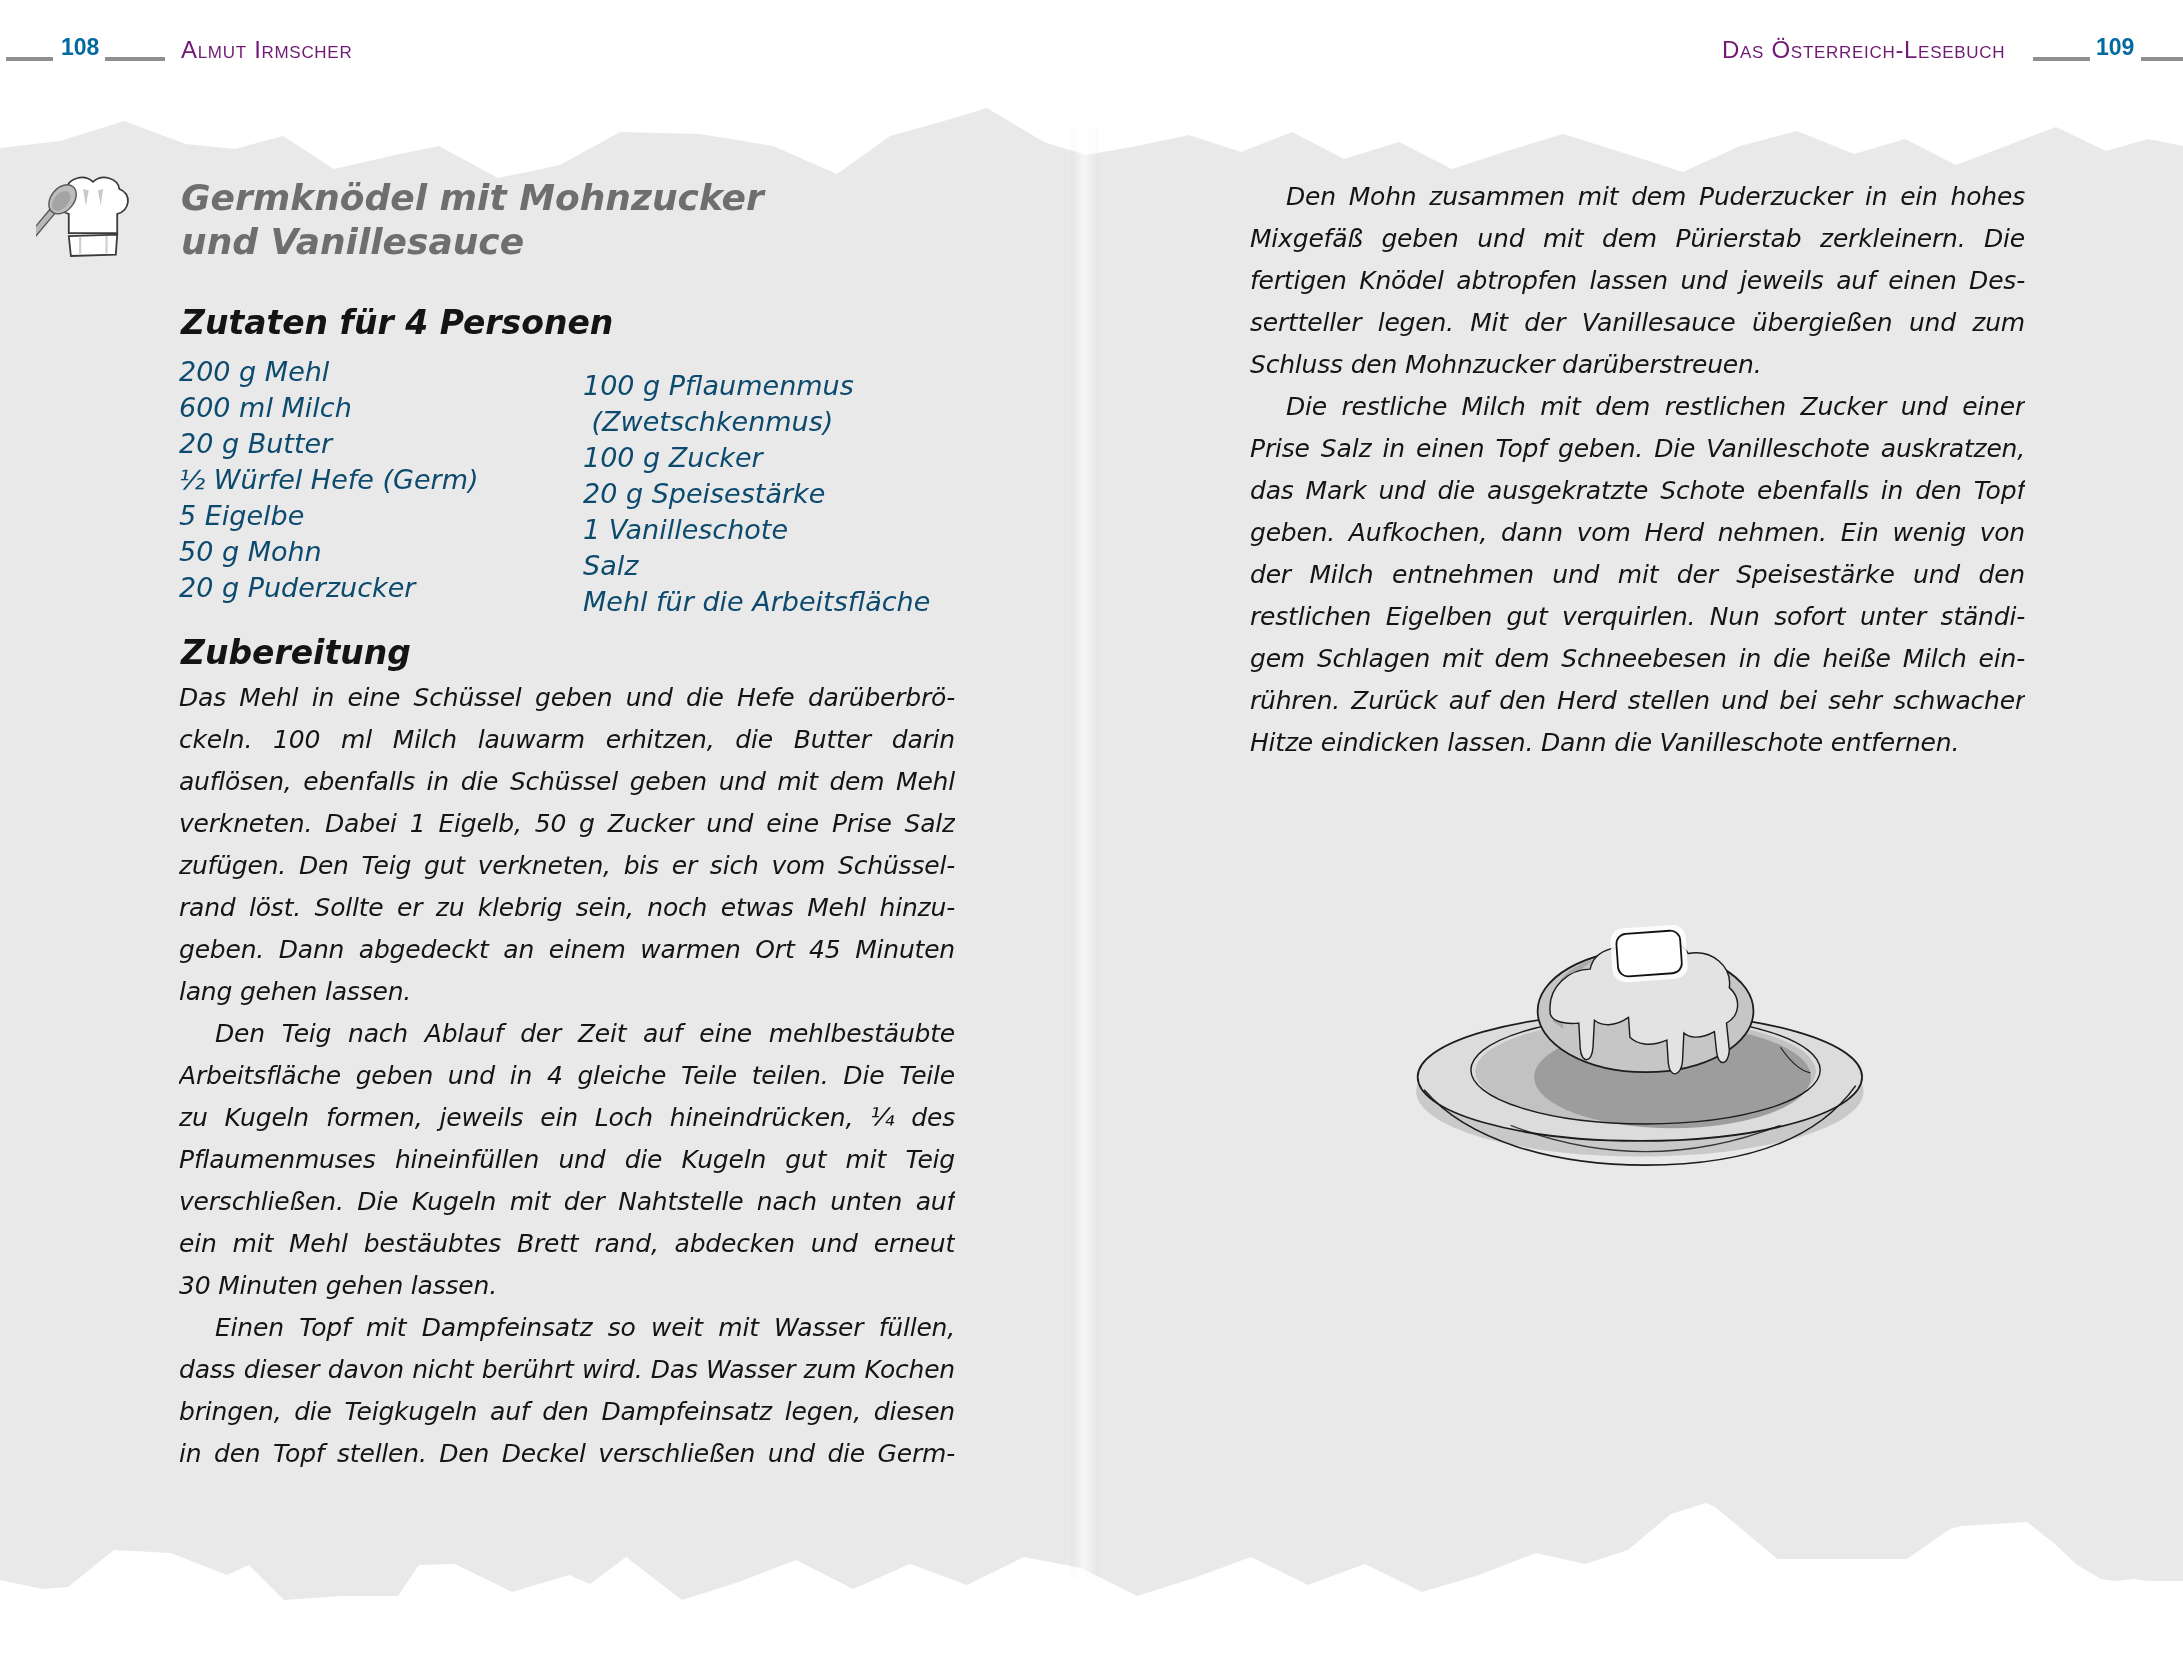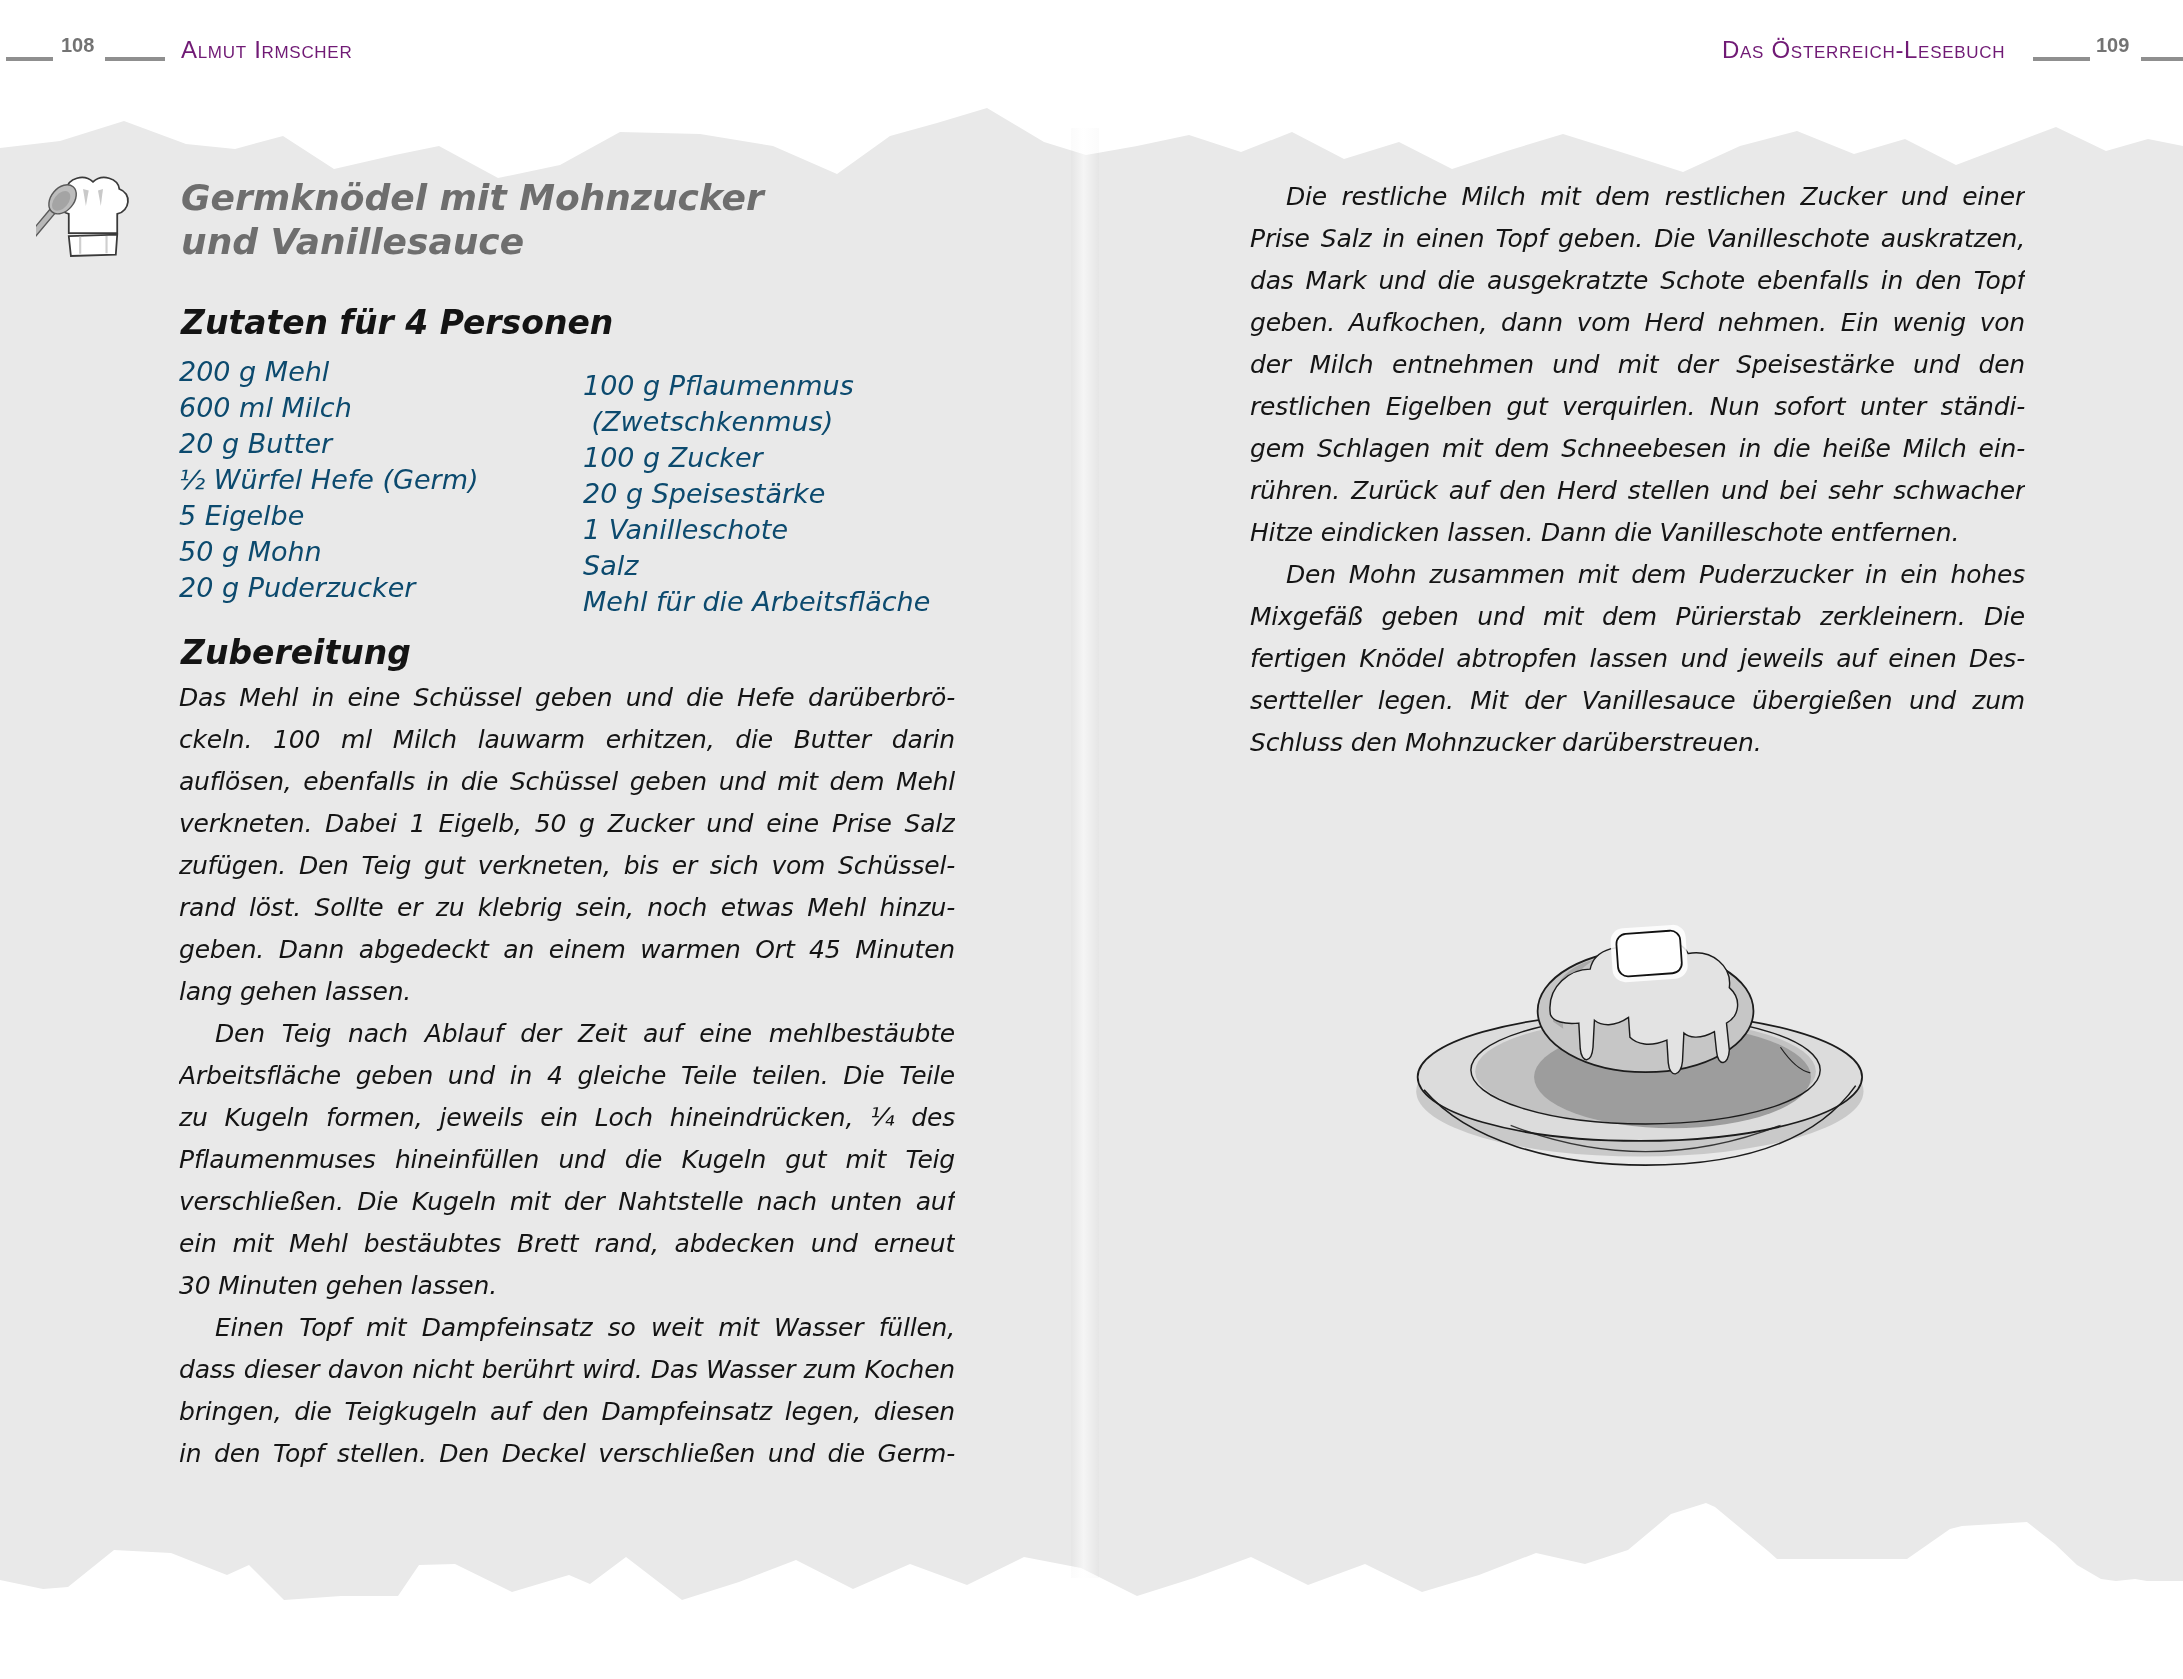--- a/index.html
+++ b/index.html
@@ -18,21 +18,21 @@
     1768px 1551px,1715px 1507px,1706px 1503px,1671px 1514px,1628px 1550px,1585px 1564px,1536px 1553px,
     1479px 1575px,1422px 1592px,1365px 1564px,1308px 1585px,1251px 1557px,1194px 1578px,1137px 1596px,
     1081px 1568px,1024px 1557px,967px 1585px,910px 1564px,853px 1589px,796px 1560px,739px 1582px,
     682px 1600px,626px 1557px,590px 1584px,569px 1575px,512px 1592px,455px 1564px,419px 1565px,398px 1596px,
     341px 1596px,284px 1600px,249px 1565px,227px 1575px,171px 1553px,114px 1550px,68px 1587px,43px 1589px,0px 1580px);}
   .gutter{position:absolute;left:1071px;top:128px;width:28.4px;height:1450px;
     background:linear-gradient(90deg,rgba(0,0,0,0.015),rgba(255,255,255,0.55) 45%,rgba(0,0,0,0.015));}
 
   
   .rule{position:absolute;height:3.6px;background:#8f8f8f;top:57px;}
-  .pagenum{position:absolute;top:34px;font-size:20px;font-weight:700;font-family:"Liberation Sans",sans-serif;color:#737373;}
+  .pagenum{position:absolute;top:34px;font-size:23px;font-weight:700;font-family:"Liberation Sans",sans-serif;color:#0369a1;}
   .running{position:absolute;top:36px;font-size:24px;font-variant:small-caps;letter-spacing:0.7px;
            font-family:"Liberation Sans",sans-serif;color:#701a75;}
 
   
   .hand{font-style:italic;}
   .recipe-title{position:absolute;left:181px;top:176px;width:626px;font-size:36px;line-height:44px;
                 font-weight:600;color:#6e6e6e;}
   .sec-heading{position:absolute;font-size:33px;font-weight:700;color:#141414;}
   .ing-col{position:absolute;font-size:27px;line-height:36px;color:#0c4a6e;}
   .ing-line{white-space:pre;height:36px;}
@@ -125,36 +125,36 @@
       <div class="para">
         <div class="line indent">Einen Topf mit Dampfeinsatz so weit mit Wasser füllen,</div>
         <div class="line">dass dieser davon nicht berührt wird. Das Wasser zum Kochen</div>
         <div class="line">bringen, die Teigkugeln auf den Dampfeinsatz legen, diesen</div>
         <div class="line">in den Topf stellen. Den Deckel verschließen und die Germ-</div>
       </div>
     </div>
 
   <div class="bodycol hand" style="left:1250px;top:176px;width:775px;">
       <div class="para">
+        <div class="line indent">Den Mohn zusammen mit dem Puderzucker in ein hohes</div>
+        <div class="line">Mixgefäß geben und mit dem Pürierstab zerkleinern. Die</div>
+        <div class="line">fertigen Knödel abtropfen lassen und jeweils auf einen Des-</div>
+        <div class="line">sertteller legen. Mit der Vanillesauce übergießen und zum</div>
+        <div class="line last">Schluss den Mohnzucker darüberstreuen.</div>
+      </div>
+      <div class="para">
         <div class="line indent">Die restliche Milch mit dem restlichen Zucker und einer</div>
         <div class="line">Prise Salz in einen Topf geben. Die Vanilleschote auskratzen,</div>
         <div class="line">das Mark und die ausgekratzte Schote ebenfalls in den Topf</div>
         <div class="line">geben. Aufkochen, dann vom Herd nehmen. Ein wenig von</div>
         <div class="line">der Milch entnehmen und mit der Speisestärke und den</div>
         <div class="line">restlichen Eigelben gut verquirlen. Nun sofort unter ständi-</div>
         <div class="line">gem Schlagen mit dem Schneebesen in die heiße Milch ein-</div>
         <div class="line">rühren. Zurück auf den Herd stellen und bei sehr schwacher</div>
         <div class="line last">Hitze eindicken lassen. Dann die Vanilleschote entfernen.</div>
-      </div>
-      <div class="para">
-        <div class="line indent">Den Mohn zusammen mit dem Puderzucker in ein hohes</div>
-        <div class="line">Mixgefäß geben und mit dem Pürierstab zerkleinern. Die</div>
-        <div class="line">fertigen Knödel abtropfen lassen und jeweils auf einen Des-</div>
-        <div class="line">sertteller legen. Mit der Vanillesauce übergießen und zum</div>
-        <div class="line last">Schluss den Mohnzucker darüberstreuen.</div>
       </div>
     </div>
 
   <div class="icon-box" style="left:1411px;top:901px;width:462px;height:284px;">
     <svg width="462" height="284" viewBox="0 0 650 400">
       <g>
         <ellipse cx="322" cy="268" rx="315" ry="92" fill="#c9c9c9"></ellipse>
         <ellipse cx="322" cy="248" rx="313" ry="90" fill="#dcdcdc" stroke="#1c1c1c" stroke-width="2.5"></ellipse>
         <path d="M18,266 C80,338 200,372 330,372 C470,372 572,336 626,260" fill="none" stroke="#1c1c1c" stroke-width="2.2"></path>
         <path d="M140,316 Q330,390 520,316" fill="none" stroke="#1c1c1c" stroke-width="1.8" opacity="0.85"></path>

